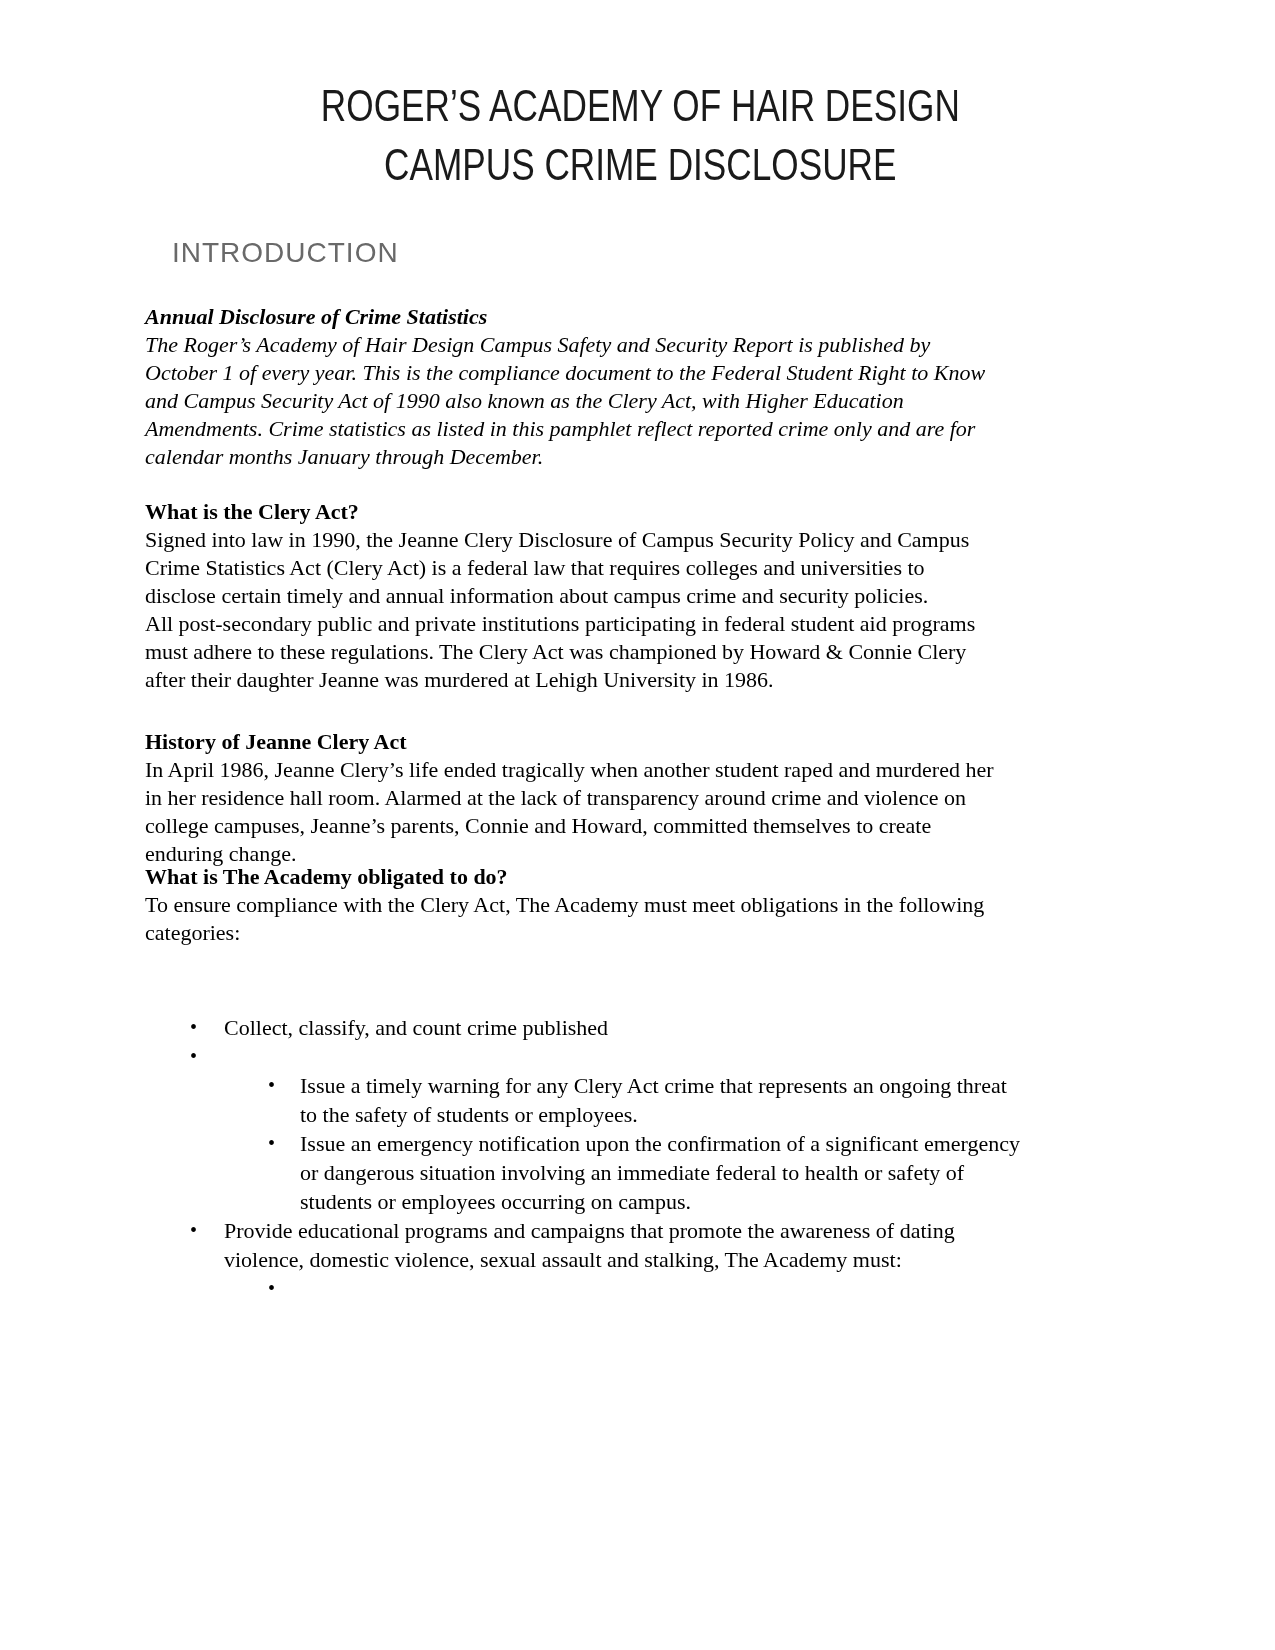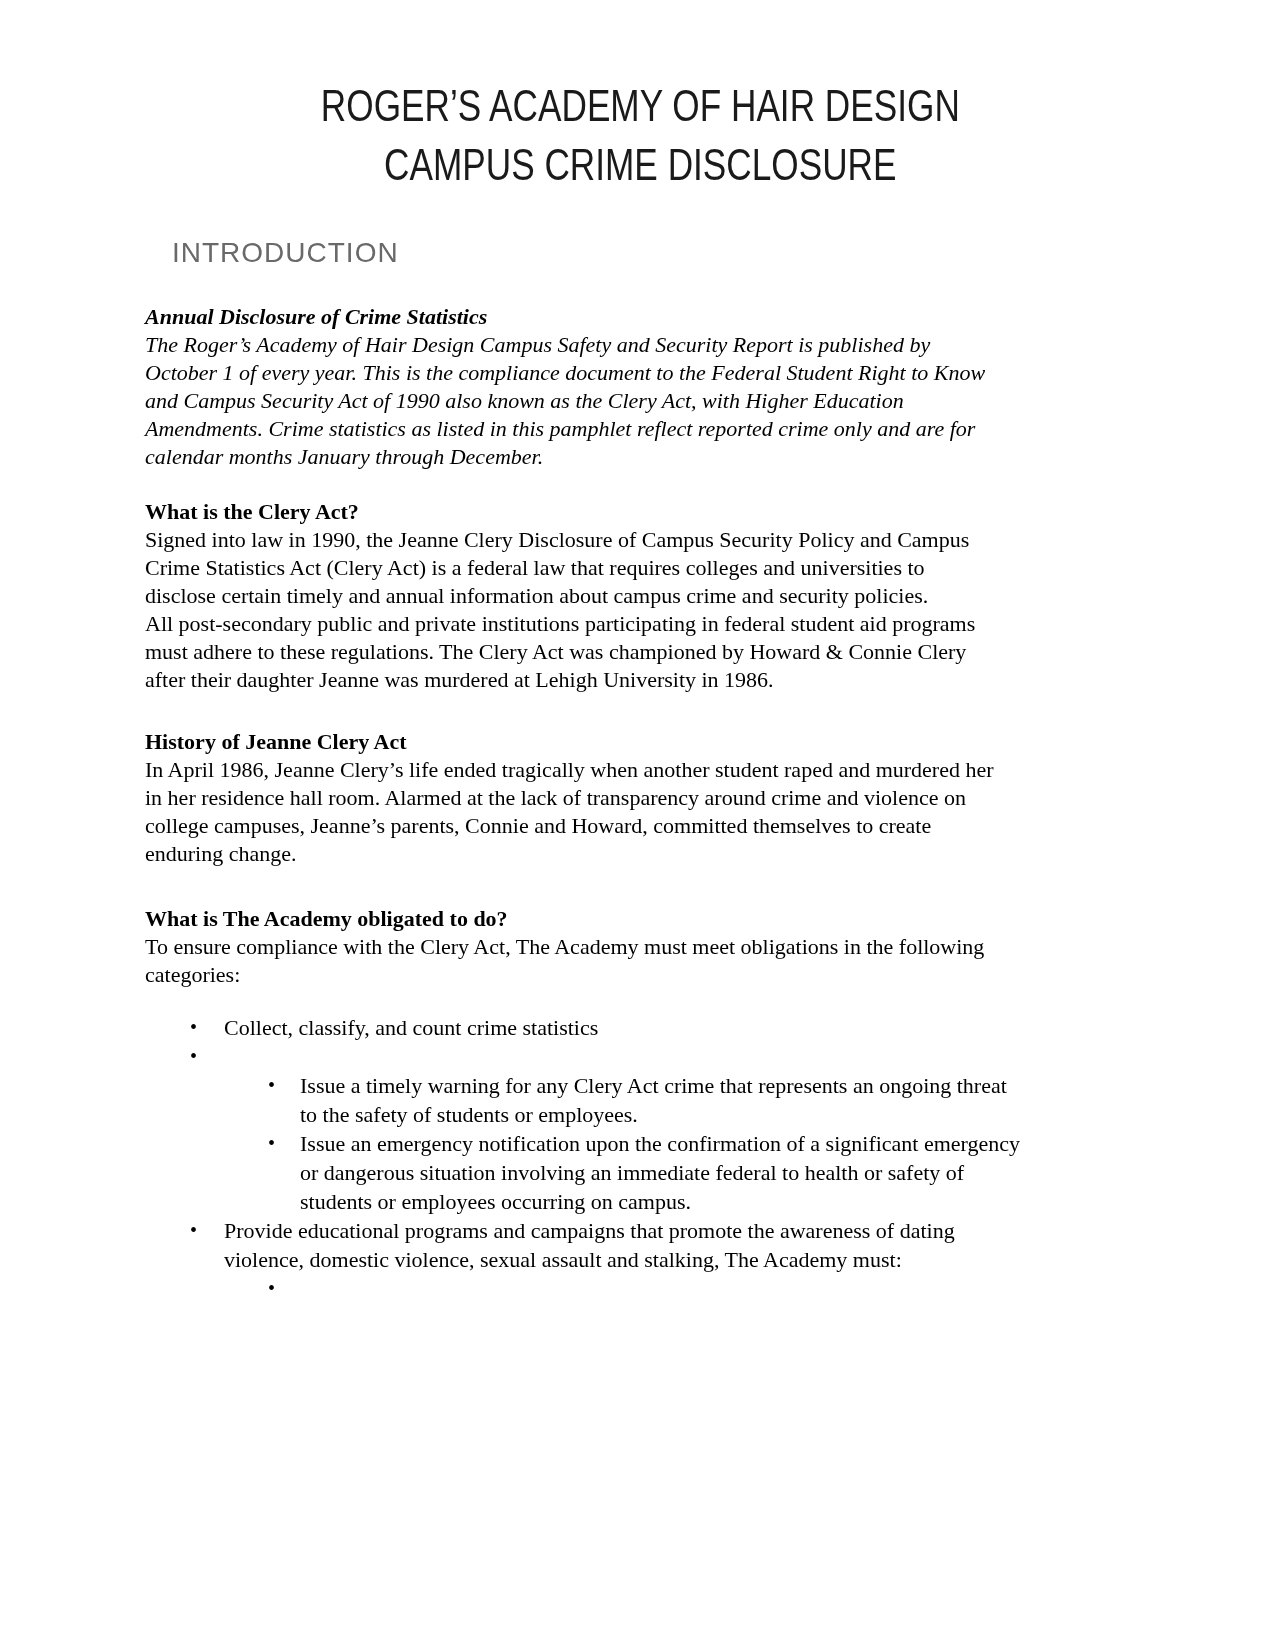--- a/index.html
+++ b/index.html
@@ -58,21 +58,21 @@
     white-space: pre;
   }
   .block p {
     margin: 0;
     line-height: 28px;
     white-space: pre;
   }
   .block-a { top: 303px; font-style: italic; }
   .block-b { top: 498px; }
   .block-c { top: 728px; }
-  .block-d { top: 905px; }
+  .block-d { top: 863px; }
   
   .list {
     position: absolute;
     left: 145px;
     top: 1013px;
     width: 1020px;
     line-height: 29px;
   }
   .li { display: flex; align-items: flex-start; }
   .li .bullet {
@@ -139,21 +139,21 @@
 
   <section class="block block-d">
     <h3>What is The Academy obligated to do?</h3>
     <p>To ensure compliance with the Clery Act, The Academy must meet obligations in the following
 categories:</p>
   </section>
 
   <div class="list">
     <div class="li level1">
       <span class="bullet">•</span>
-      <span class="li-text">Collect, classify, and count crime statistics</span>
+      <span class="li-text">Collect, classify, and count crime published</span>
     </div>
     <div class="li level1">
       <span class="bullet">•</span>
     </div>
     <div class="li level2">
       <span class="bullet">•</span>
       <span class="li-text">Issue a timely warning for any Clery Act crime that represents an ongoing threat
 to the safety of students or employees.</span>
     </div>
     <div class="li level2">

